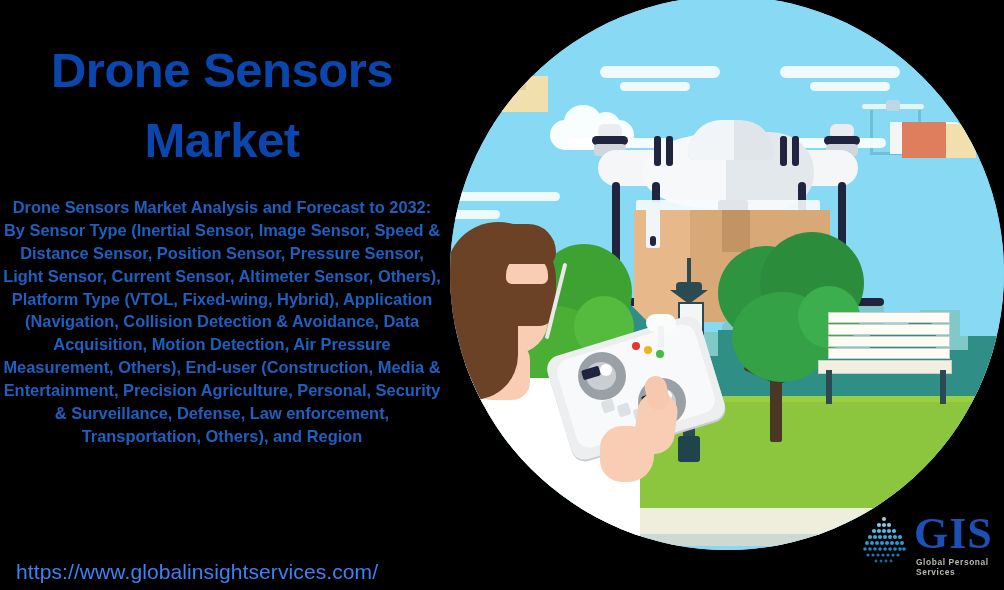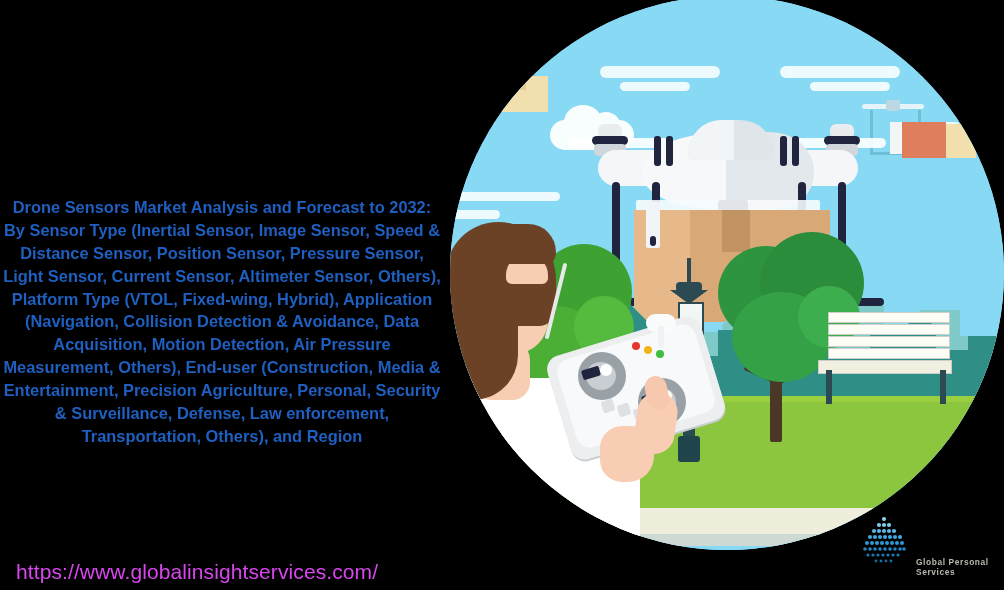--- a/index.html
+++ b/index.html
@@ -7,21 +7,21 @@
        font-family:"Liberation Sans","DejaVu Sans",sans-serif;}
   #poster{position:relative;width:1004px;height:590px;background:#000;overflow:hidden;}
 
   
   .left-col{position:absolute;left:0;top:0;width:444px;height:590px;}
   .title{position:absolute;left:0;top:36px;width:444px;text-align:center;
          font-size:49px;line-height:1.42;font-weight:bold;letter-spacing:-0.5px;
          color:#0b46ae;}
   .subtitle{position:absolute;left:2px;top:196px;width:440px;text-align:center;
             font-size:16.4px;line-height:1.395;font-weight:bold;color:#1e5fc0;}
-  .url{position:absolute;left:16px;top:560px;font-size:21px;color:#d946ef;
+  .url{position:absolute;left:16px;top:560px;font-size:21px;color:#3b82f6;
        letter-spacing:0.1px;font-weight:normal;}
 
   
   .scene-wrap{position:absolute;left:450px;top:-4px;width:554px;height:558px;}
   .circle{position:absolute;left:0;top:0;width:554px;height:554px;border-radius:50%;
           overflow:hidden;background:#87d9f4;}
   .sky{position:absolute;inset:0;background:#87d9f4;}
 
   
   .cloud{position:absolute;background:#fff;border-radius:50px;opacity:.95;}
@@ -80,20 +80,21 @@
              font-weight:bold;font-size:44px;line-height:44px;color:#1b50b5;letter-spacing:1px;}
   .logo-sub{position:absolute;left:58px;top:45px;font-size:8.4px;letter-spacing:.6px;
             color:#b9b9ae;font-weight:bold;}
 </style>
 </head>
 <body>
 
 <div id="poster">
 
   <div class="left-col">
+    <div class="title">Drone Sensors Market</div>
     <div class="subtitle">Drone Sensors Market Analysis and Forecast to 2032: By Sensor Type (Inertial Sensor, Image Sensor, Speed &amp; Distance Sensor, Position Sensor, Pressure Sensor, Light Sensor, Current Sensor, Altimeter Sensor, Others), Platform Type (VTOL, Fixed-wing, Hybrid), Application (Navigation, Collision Detection &amp; Avoidance, Data Acquisition, Motion Detection, Air Pressure Measurement, Others), End-user (Construction, Media &amp; Entertainment, Precision Agriculture, Personal, Security &amp; Surveillance, Defense, Law enforcement, Transportation, Others), and Region</div>
     <div class="url">https://www.globalinsightservices.com/</div>
   </div>
 
   <div class="scene-wrap">
     <div class="circle">
 
       <div class="sky"></div>
 
       <div class="cloud thin" style="left:-10px;top:196px;width:120px;"></div>
@@ -383,16 +384,17 @@
           <circle cx="30" cy="41" r="1.6" fill="#1b79b4"></circle>
           <circle cx="35" cy="41" r="1.6" fill="#1b79b4"></circle>
           <circle cx="40" cy="41" r="1.6" fill="#1b79b4"></circle>
           <circle cx="18" cy="47" r="1.4" fill="#156da6"></circle>
           <circle cx="23" cy="47" r="1.4" fill="#156da6"></circle>
           <circle cx="28" cy="47" r="1.4" fill="#156da6"></circle>
           <circle cx="33" cy="47" r="1.4" fill="#156da6"></circle>
         </g>
       </svg>
     </div>
+    <div class="logo-text">GIS</div>
     <div class="logo-sub">Global Personal Services</div>
   </div>
 
 </div>
 
 </body></html>

